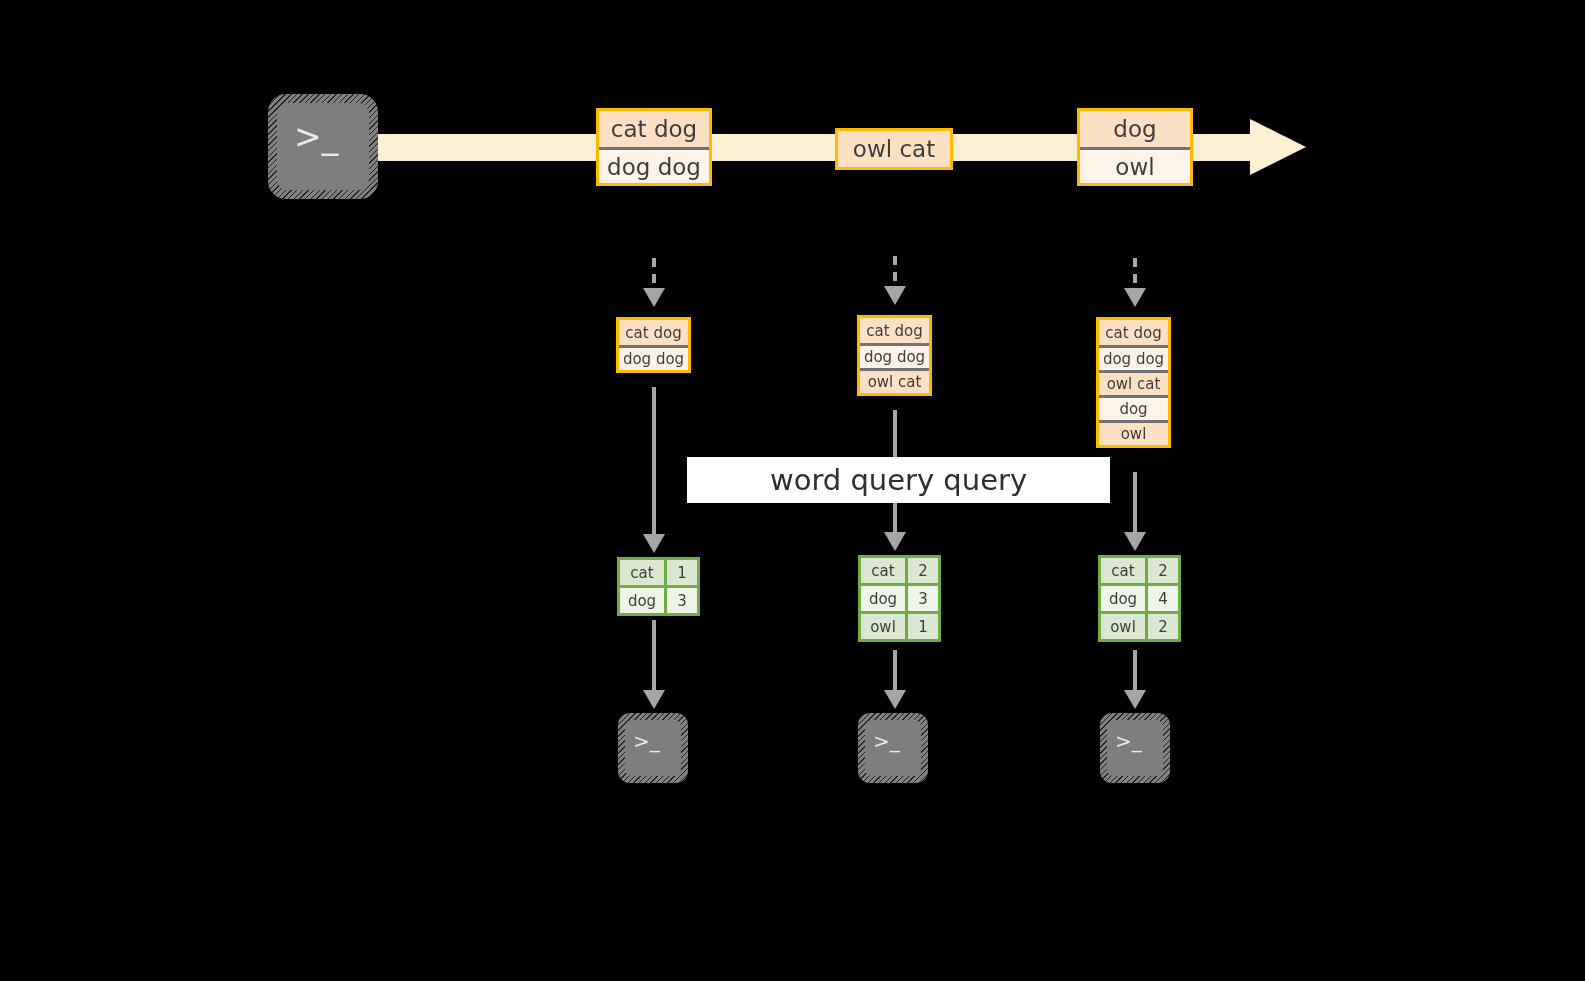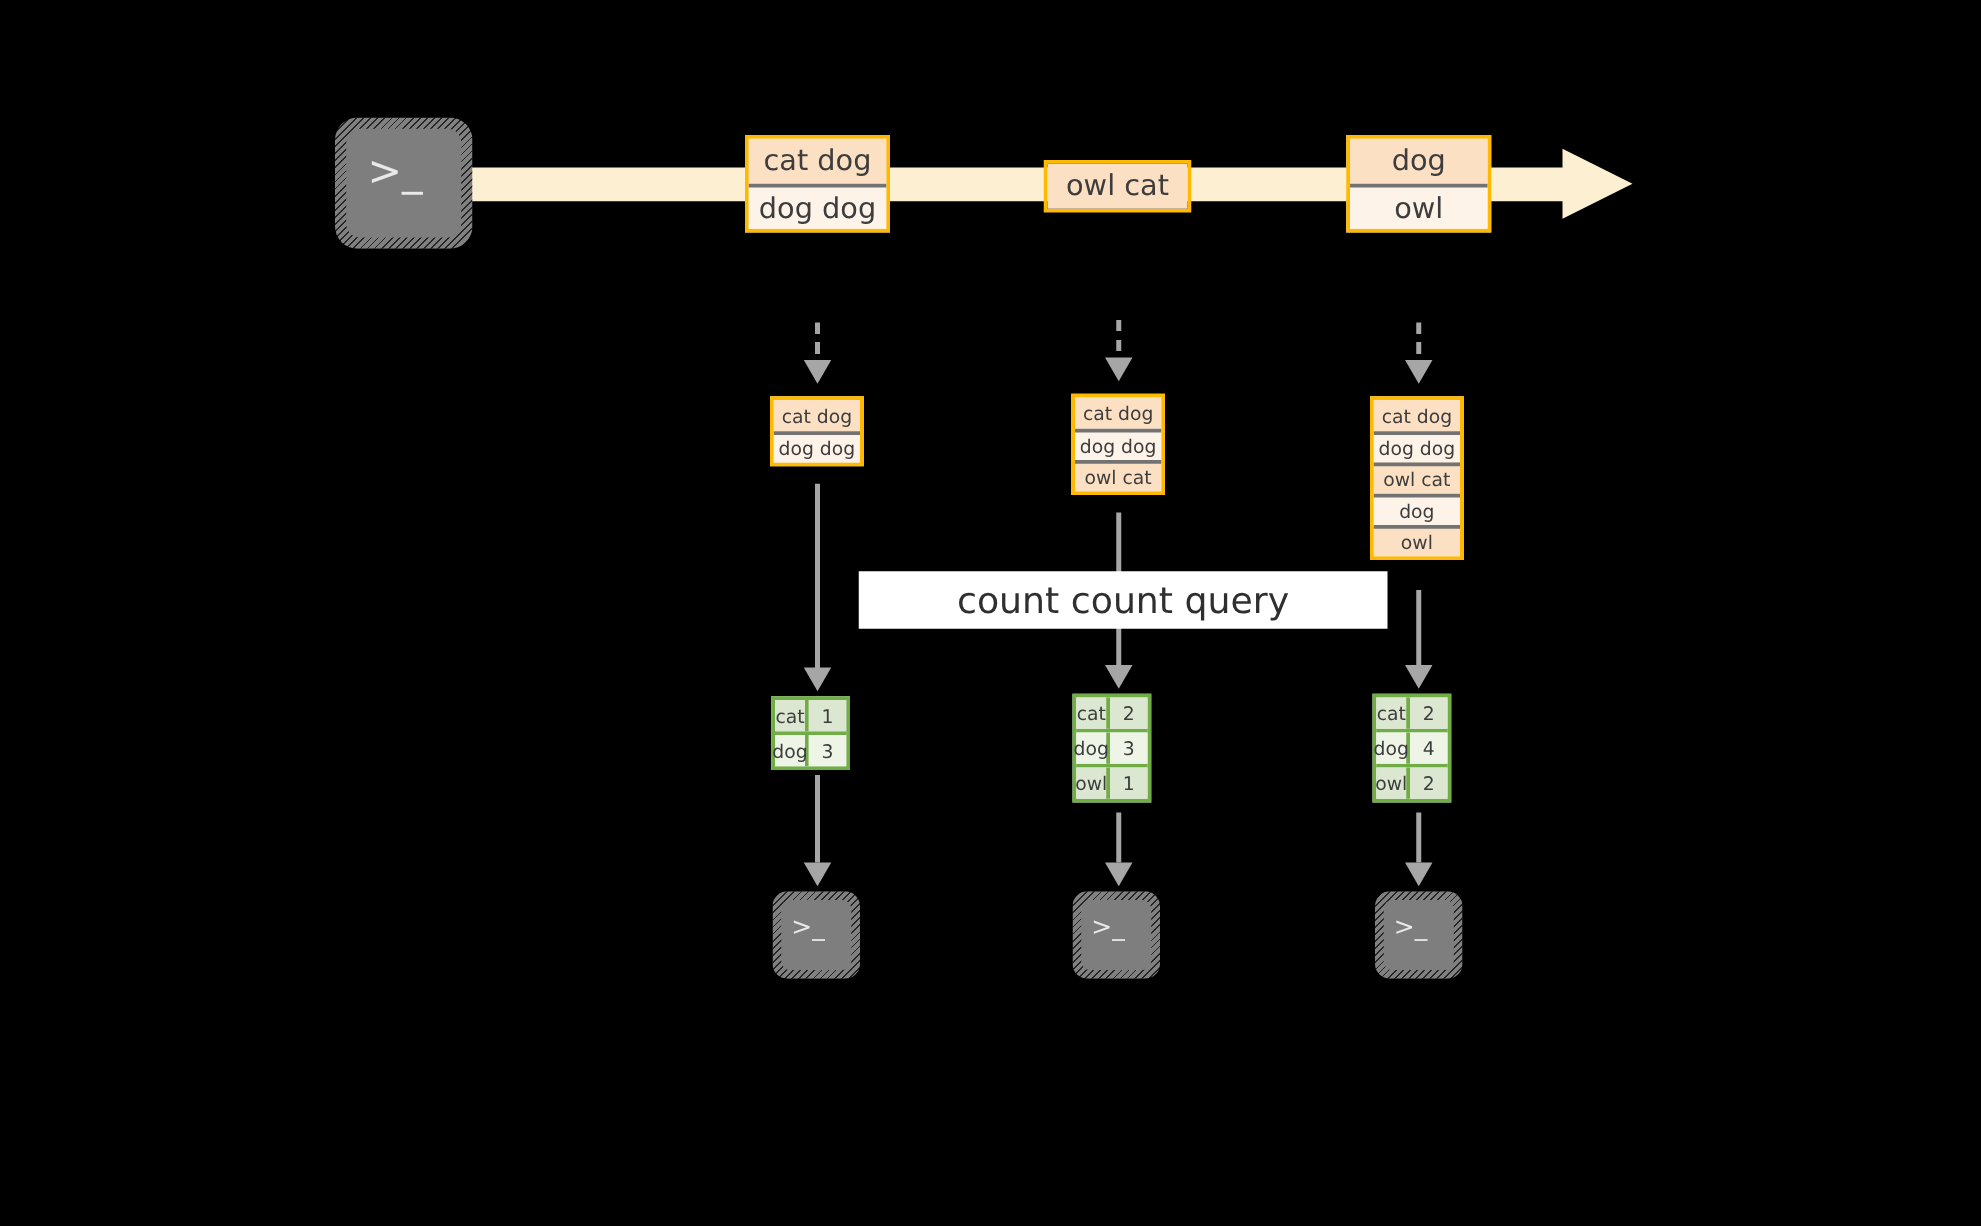--- a/index.html
+++ b/index.html
@@ -124,21 +124,21 @@
   .gcell {
     box-sizing: border-box;
     display: flex;
     align-items: center;
     justify-content: center;
     height: 25px;
     font-size: 15px;
     color: #3d3d3d;
     white-space: nowrap;
   }
-  .gcell.key { width: 27px; border-right: 3px solid #70ad47; }
+  .gcell.key { width: 47px; border-right: 3px solid #70ad47; }
   .gcell.val { width: 30px; }
   .grow.shade .gcell { background: #dce7d2; }
   .grow.light .gcell { background: #eef5e7; }
 
   .g-1 { left: 617px; top: 557px; }
   .g-2 { left: 858px; top: 555px; }
   .g-3 { left: 1098px; top: 555px; }
 
   
   .vline {
@@ -238,21 +238,21 @@
 
   <div class="vline" style="left:652px; top:387px; height:153px;"></div>
   <div class="vhead" style="left:643px; top:534px;"></div>
 
   <div class="vline" style="left:893px; top:410px; height:130px;"></div>
   <div class="vhead" style="left:884px; top:532px;"></div>
 
   <div class="vline" style="left:1133px; top:472px; height:68px;"></div>
   <div class="vhead" style="left:1124px; top:532px;"></div>
 
-  <div class="query-label">count count query</div>
+  <div class="query-label">word query query</div>
 
   <div class="gbox g-1">
     <div class="grow shade">
       <div class="gcell key">cat</div>
       <div class="gcell val">1</div>
     </div>
     <div class="grow light">
       <div class="gcell key">dog</div>
       <div class="gcell val">3</div>
     </div>

